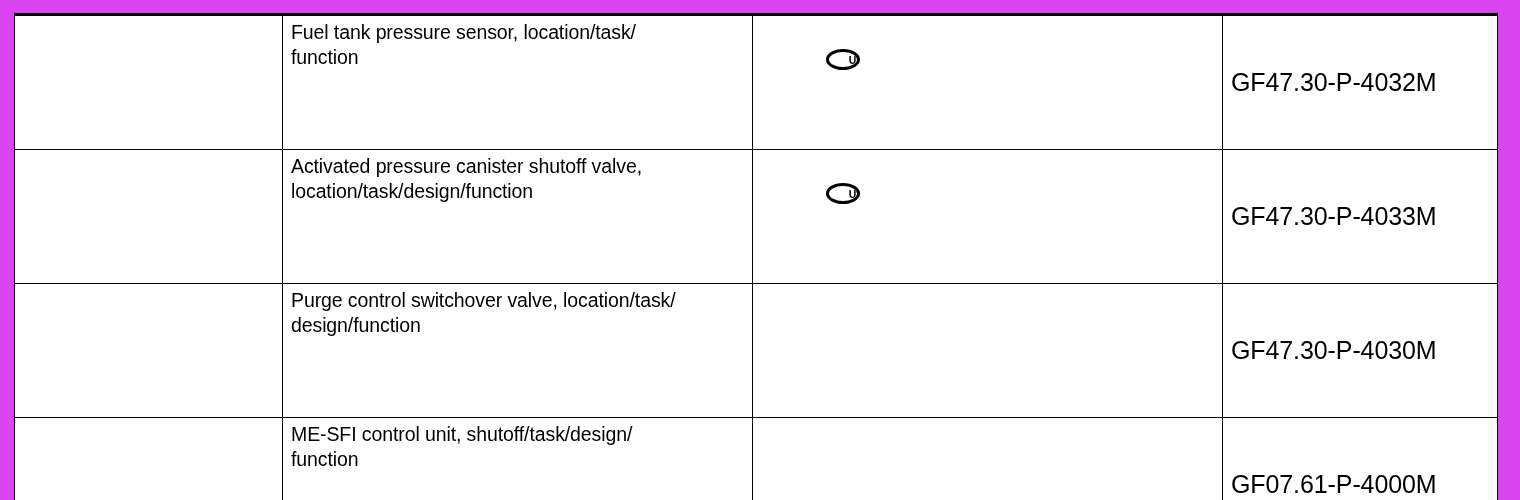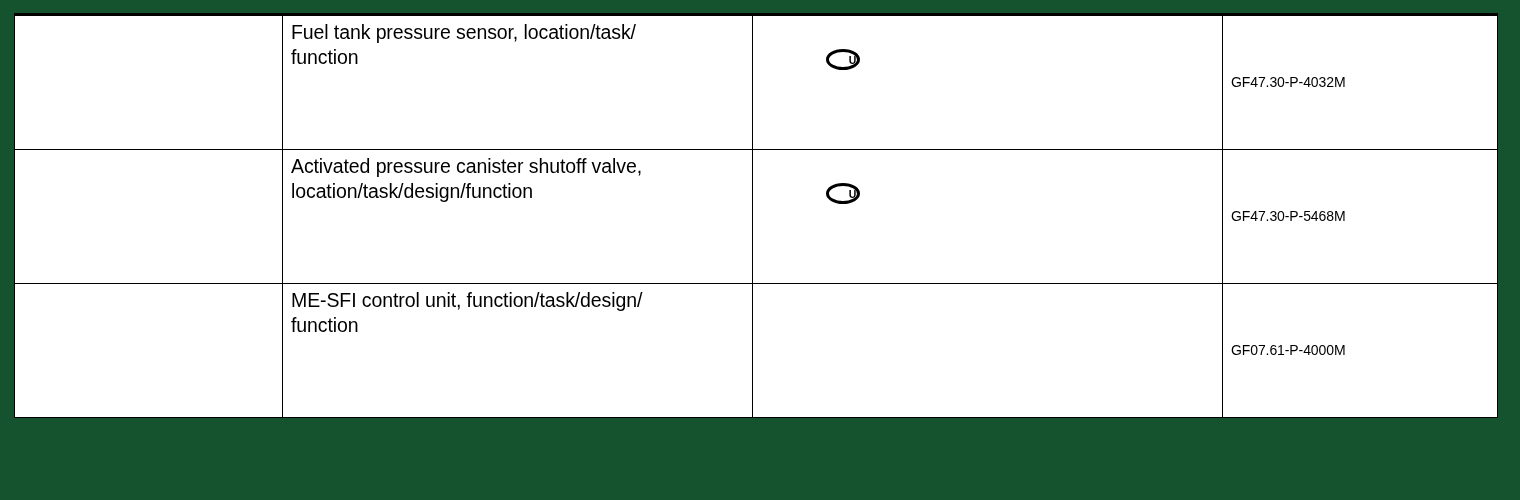--- a/index.html
+++ b/index.html
@@ -12,21 +12,21 @@
     height: 500px;
     overflow: hidden;
     font-family: "Liberation Sans", sans-serif;
     color: #000000;
   }
 
   #sheet {
     position: relative;
     width: 1520px;
     height: 500px;
-    background: #14532d;
+    background: #d946ef;
   }
 
   table.doc-table {
     position: absolute;
     left: 14px;
     top: 13px;
     width: 1483px;
     border-collapse: collapse;
     table-layout: fixed;
     background: #ffffff;
@@ -54,21 +54,21 @@
     line-height: 25px;
     letter-spacing: -0.1px;
     white-space: pre-wrap;
   }
 
   .cell-index {
     min-height: 12px;
   }
 
   .ref-line {
-    font-size: 14px;
+    font-size: 25px;
     line-height: 25px;
     letter-spacing: -0.1px;
     white-space: pre;
   }
 
   
   .usa-badge {
     display: inline-block;
     position: relative;
     width: 34px;
@@ -143,32 +143,49 @@
         </td>
         <td>
           <div class="cell-pad">
             <span class="usa-badge">
               <span class="usa-text">USA</span>
             </span>
           </div>
         </td>
         <td>
           <div class="cell-pad">
-            <div class="ref-line">GF47.30-P-5468M</div>
+            <div class="ref-line">GF47.30-P-4033M</div>
           </div>
         </td>
       </tr>
-
 
       <tr class="row-tall-desc">
         <td>
           <div class="cell-pad cell-index"></div>
         </td>
         <td>
-          <div class="cell-pad">ME-SFI control unit, function/task/design/
+          <div class="cell-pad">Purge control switchover valve, location/task/
+design/function</div>
+        </td>
+        <td>
+          <div class="cell-pad"></div>
+        </td>
+        <td>
+          <div class="cell-pad">
+            <div class="ref-line">GF47.30-P-4030M</div>
+          </div>
+        </td>
+      </tr>
+
+      <tr class="row-tall-desc">
+        <td>
+          <div class="cell-pad cell-index"></div>
+        </td>
+        <td>
+          <div class="cell-pad">ME-SFI control unit, shutoff/task/design/
 function</div>
         </td>
         <td>
           <div class="cell-pad"></div>
         </td>
         <td>
           <div class="cell-pad">
             <div class="ref-line">GF07.61-P-4000M</div>
           </div>
         </td>

